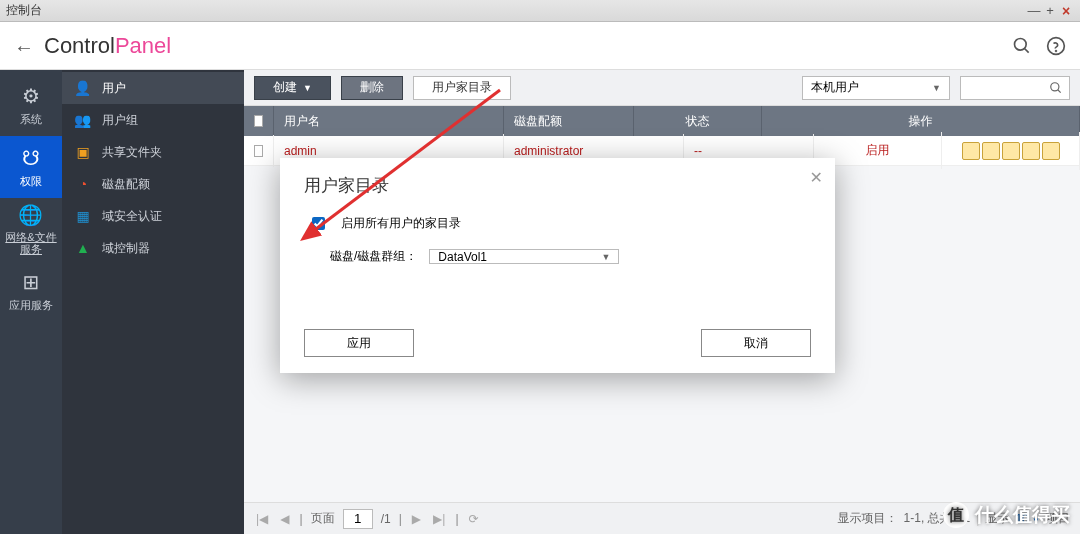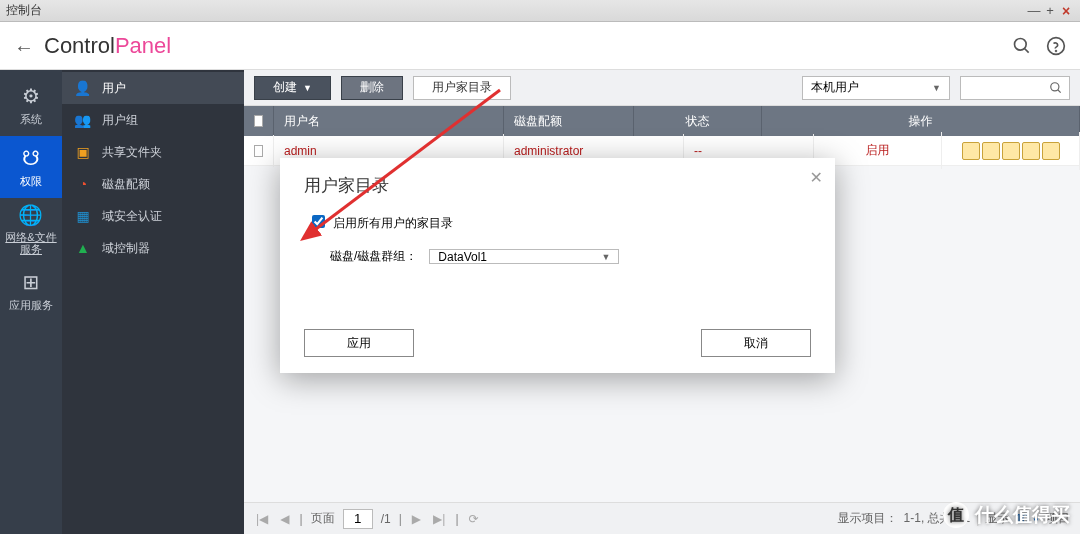--- a/index.html
+++ b/index.html
@@ -47,21 +47,21 @@
   .op-ic { width: 18px; height: 18px; border: 1px solid #c9a23a; background: #ffe8a6; border-radius: 2px; }
   .pager { height: 32px; border-top: 1px solid #ddd; display: flex; align-items: center; padding: 0 10px; font-size: 12px; color: #666; gap: 8px; background: #f0f1f3; margin-top: auto; }
   .pg-btn { color: #aaa; cursor: pointer; padding: 0 2px; }
   .pg-input { width: 30px; height: 20px; text-align: center; border: 1px solid #bbb; }
   .pager .right { margin-left: auto; display: flex; align-items: center; gap: 6px; }
   .blue { color: #0b67c3; }
   .modal { position: absolute; left: 280px; top: 158px; width: 555px; height: 215px; background: #fff; box-shadow: 0 6px 30px rgba(0,0,0,0.35); padding: 12px 24px 16px; display: flex; flex-direction: column; }
   .modal-title { font-size: 17px; color: #333; padding: 4px 0 12px; }
   .modal-close { position: absolute; right: 12px; top: 10px; font-size: 16px; color: #999; cursor: pointer; }
   .modal-body { flex: 1; padding: 6px 8px; }
-  .chk-row { display: flex; gap: 8px; margin-bottom: 16px; font-size: 12px; }
+  .chk-row { display: flex; align-items: center; gap: 16px; margin-bottom: 16px; font-size: 12px; }
   .chk-row input { width: 13px; height: 13px; accent-color: #0b67c3; }
   .field-row { display: flex; align-items: center; gap: 12px; font-size: 12px; padding-left: 18px; }
   .field-row .sel { width: 190px; height: 15px; border: 1px solid #bbb; display: flex; align-items: center; justify-content: space-between; padding: 0 8px; cursor: pointer; }
   .modal-footer { display: flex; justify-content: space-between; gap: 34px; padding-top: 8px; }
   .mbtn { width: 110px; height: 28px; border: 1px solid #888; background: #fff; font-size: 12px; cursor: pointer; }
   
   .arrow-svg { position: absolute; left: 290px; top: 84px; pointer-events: none; }
   
   .watermark { position: absolute; right: 10px; bottom: 6px; display: flex; align-items: center; gap: 6px; color: #fff; font-size: 19px; font-weight: bold; text-shadow: 0 0 4px rgba(0,0,0,0.6); }
   .wm-badge { width: 26px; height: 26px; border-radius: 50%; background: #fff; color: #333; display: flex; align-items: center; justify-content: center; font-size: 16px; font-weight: bold; }

